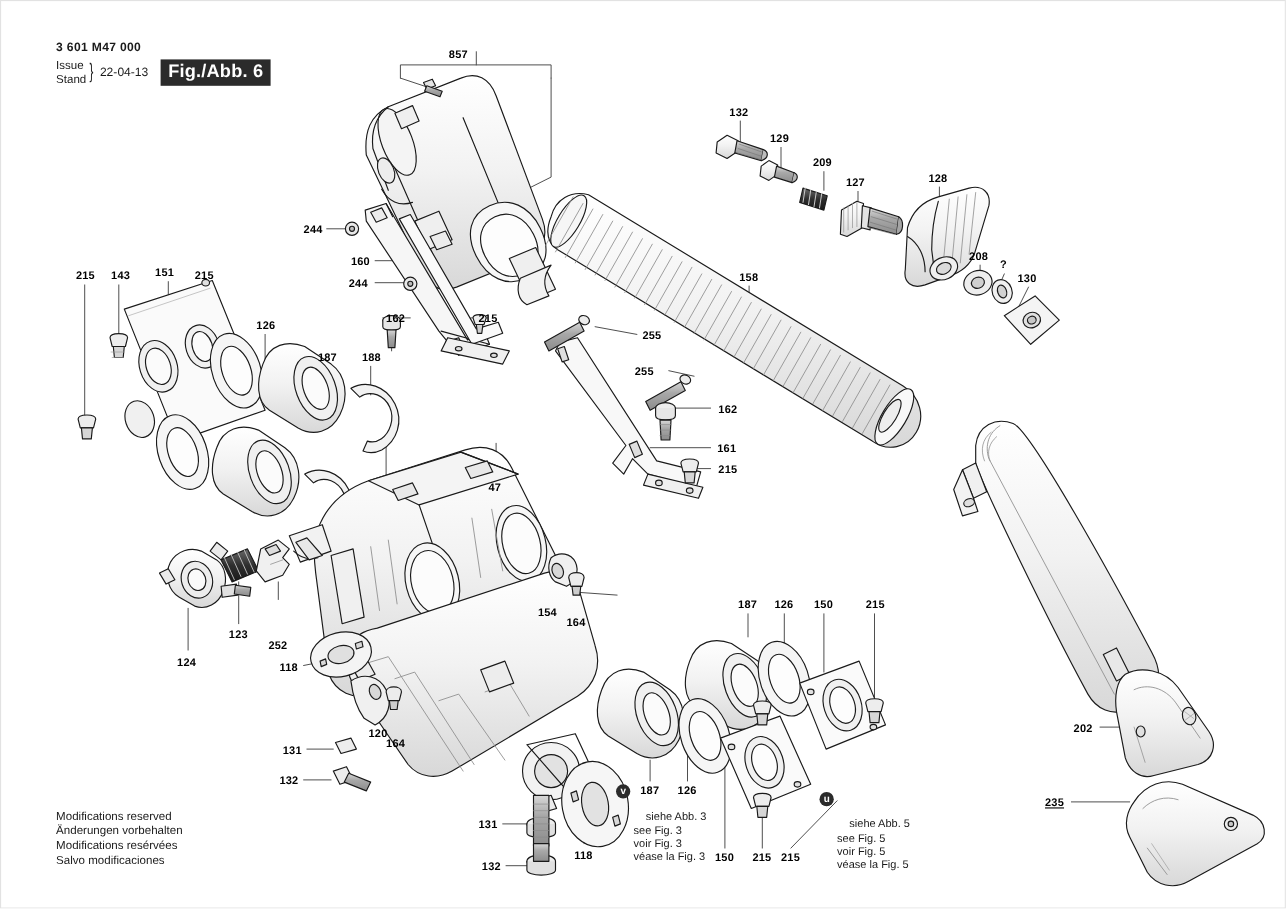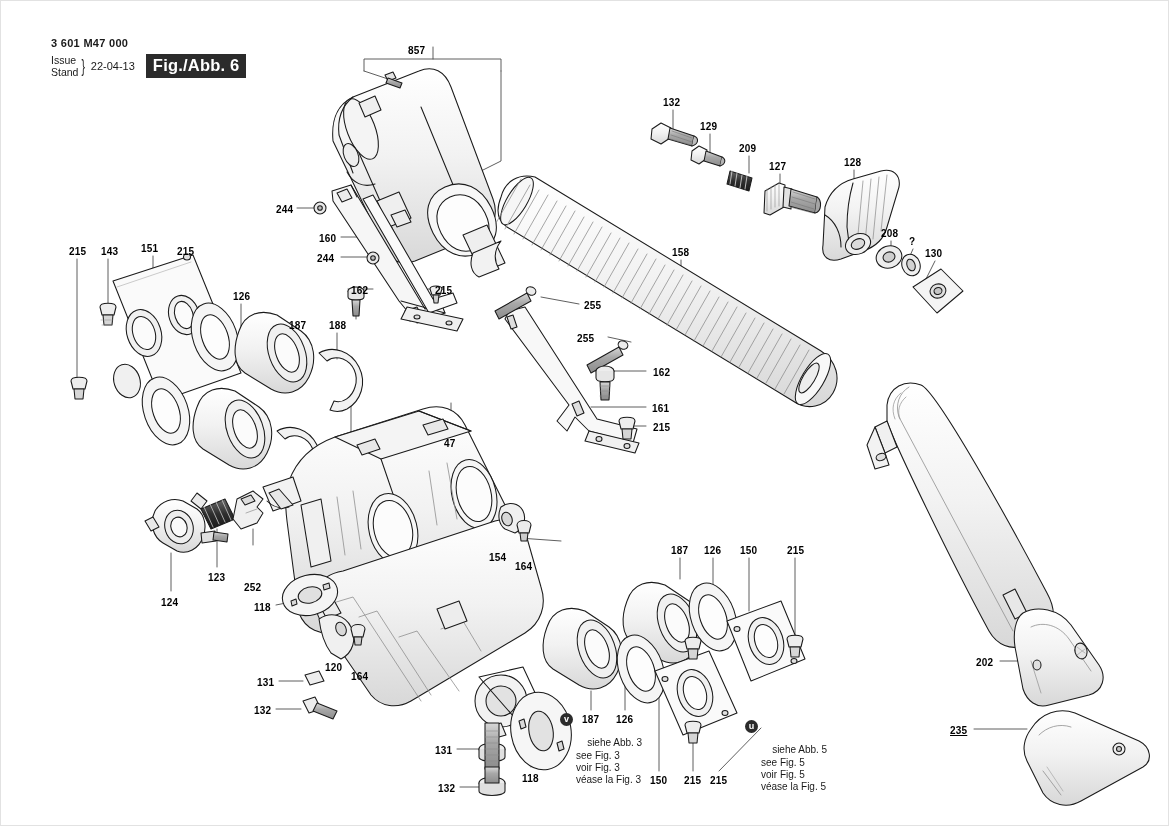--- a/index.html
+++ b/index.html
@@ -666,20 +666,26 @@
       <span class="issuestack">
         <span>Issue</span><br>
         <span>Stand</span>
       </span>
       <span class="brace">}</span>
       <span class="date">22-04-13</span>
       <span id="figtag">Fig./Abb. 6</span>
     </div>
   </div>
 
+  <div id="legend">
+    <div>Modifications reserved</div>
+    <div>Änderungen vorbehalten</div>
+    <div>Modifications resérvées</div>
+    <div>Salvo modificaciones</div>
+  </div>
 
   <div class="fignote" id="note-v">
     <span class="bullet">v</span>
     <span>siehe Abb. 3
 see Fig. 3
 voir Fig. 3
 véase la Fig. 3</span>
   </div>
   <div class="fignote" id="note-u">
     <span class="bullet">u</span>
@@ -715,21 +721,21 @@
       <div class="pnum" style="left: 583px; top: 299px;">255</div>
       <div class="pnum" style="left: 576px; top: 332px;">255</div>
       <div class="pnum" style="left: 652px; top: 366px;">162</div>
       <div class="pnum" style="left: 651px; top: 402px;">161</div>
       <div class="pnum" style="left: 652px; top: 421px;">215</div>
       <div class="pnum" style="left: 443px; top: 389px; margin-top: 48px;">47</div>
       <div class="pnum" style="left: 243px; top: 549px; margin-top: 32px;">252</div>
       <div class="pnum" style="left: 207px; top: 571px;">123</div>
       <div class="pnum" style="left: 160px; top: 596px;">124</div>
       <div class="pnum" style="left: 253px; top: 601px;">118</div>
-      <div class="pnum" style="left: 324px; top: 661px; text-align: right;">120</div>
+      <div class="pnum" style="left: 334px; top: 661px; text-align: right;">120</div>
       <div class="pnum" style="left: 350px; top: 670px;">164</div>
       <div class="pnum" style="left: 488px; top: 551px;">154</div>
       <div class="pnum" style="left: 514px; top: 560px;">164</div>
       <div class="pnum" style="left: 670px; top: 544px;">187</div>
       <div class="pnum" style="left: 703px; top: 544px;">126</div>
       <div class="pnum" style="left: 739px; top: 544px;">150</div>
       <div class="pnum" style="left: 786px; top: 544px;">215</div>
       <div class="pnum" style="left: 256px; top: 676px;">131</div>
       <div class="pnum" style="left: 253px; top: 704px;">132</div>
       <div class="pnum" style="left: 434px; top: 744px;">131</div>

